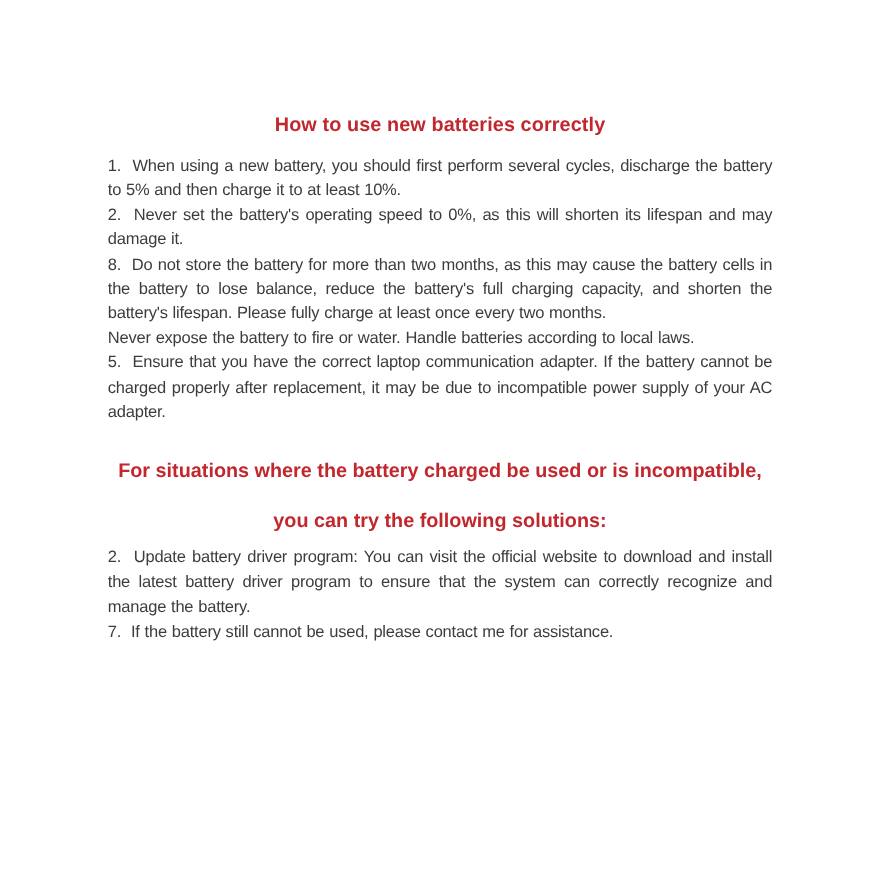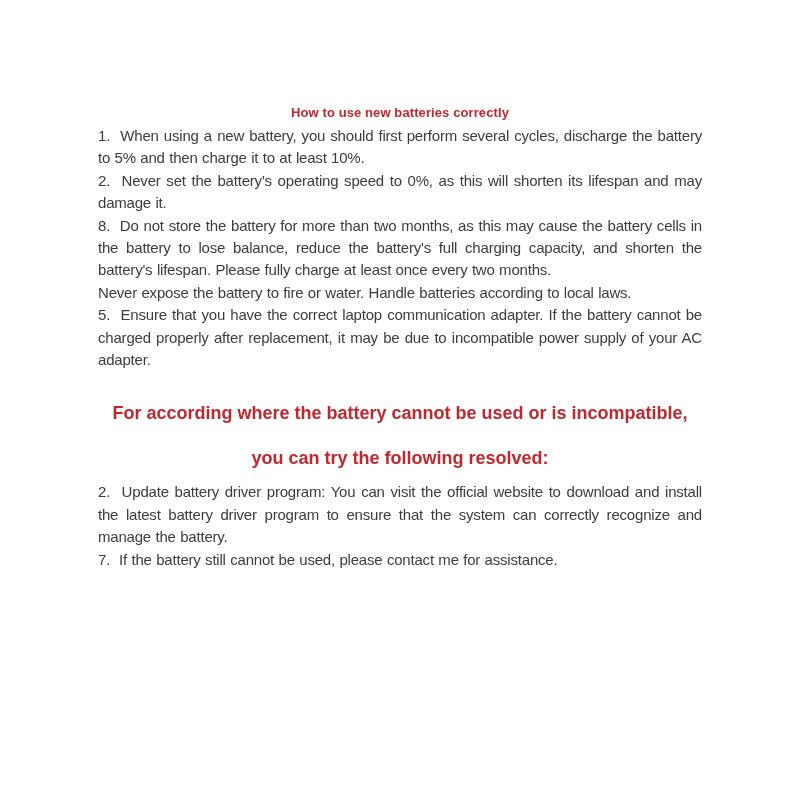--- a/index.html
+++ b/index.html
@@ -20,22 +20,23 @@
     padding-top: 101px;
     color: #3c3c3c;
   }
   .red-heading {
     color: #c1272d;
     font-weight: bold;
     text-align: center;
     margin: 0;
   }
   .main-title {
-    font-size: 13px;
+    font-size: 18px;
     line-height: 24px;
+    margin-bottom: 15px;
     letter-spacing: 0.1px;
   }
   .body-text p {
     margin: 0;
     font-size: 15px;
     line-height: 22.4px;
     text-align: justify;
     white-space: pre-wrap;
     letter-spacing: -0.2px;
     word-spacing: 0.5px;
@@ -64,21 +65,21 @@
     <div class="body-text">
       <p>1.  When using a new battery, you should first perform several cycles, discharge the battery to 5% and then charge it to at least 10%.</p>
       <p>2.  Never set the battery's operating speed to 0%, as this will shorten its lifespan and may damage it.</p>
       <p>8.  Do not store the battery for more than two months, as this may cause the battery cells in the battery to lose balance, reduce the battery's full charging capacity, and shorten the battery's lifespan. Please fully charge at least once every two months.</p>
       <p>Never expose the battery to fire or water. Handle batteries according to local laws.</p>
       <p>5.  Ensure that you have the correct laptop communication adapter. If the battery cannot be charged properly after replacement, it may be due to incompatible power supply of your AC adapter.</p>
     </div>
   </div>
 
   <div class="section section-2">
-    <h2 class="red-heading sub-title-1">For according where the battery cannot be used or is incompatible,</h2>
-    <h2 class="red-heading sub-title-2">you can try the following resolved:</h2>
+    <h2 class="red-heading sub-title-1">For situations where the battery charged be used or is incompatible,</h2>
+    <h2 class="red-heading sub-title-2">you can try the following solutions:</h2>
     <div class="body-text">
       <p>2.  Update battery driver program: You can visit the official website to download and install the latest battery driver program to ensure that the system can correctly recognize and manage the battery.</p>
       <p>7.  If the battery still cannot be used, please contact me for assistance.</p>
     </div>
   </div>
 
 </div>
 
 </body></html>

